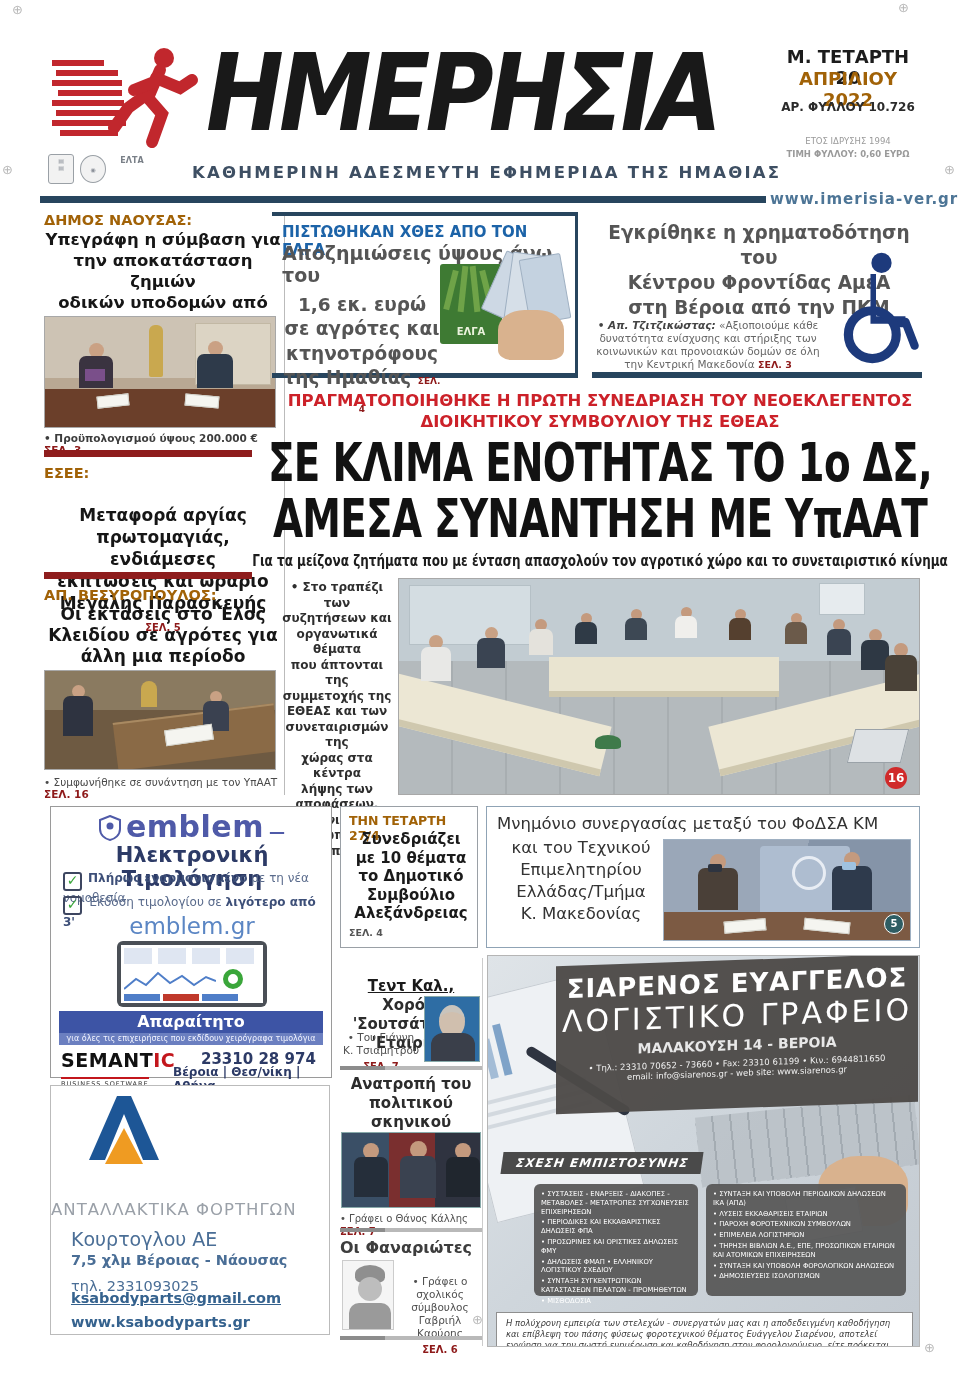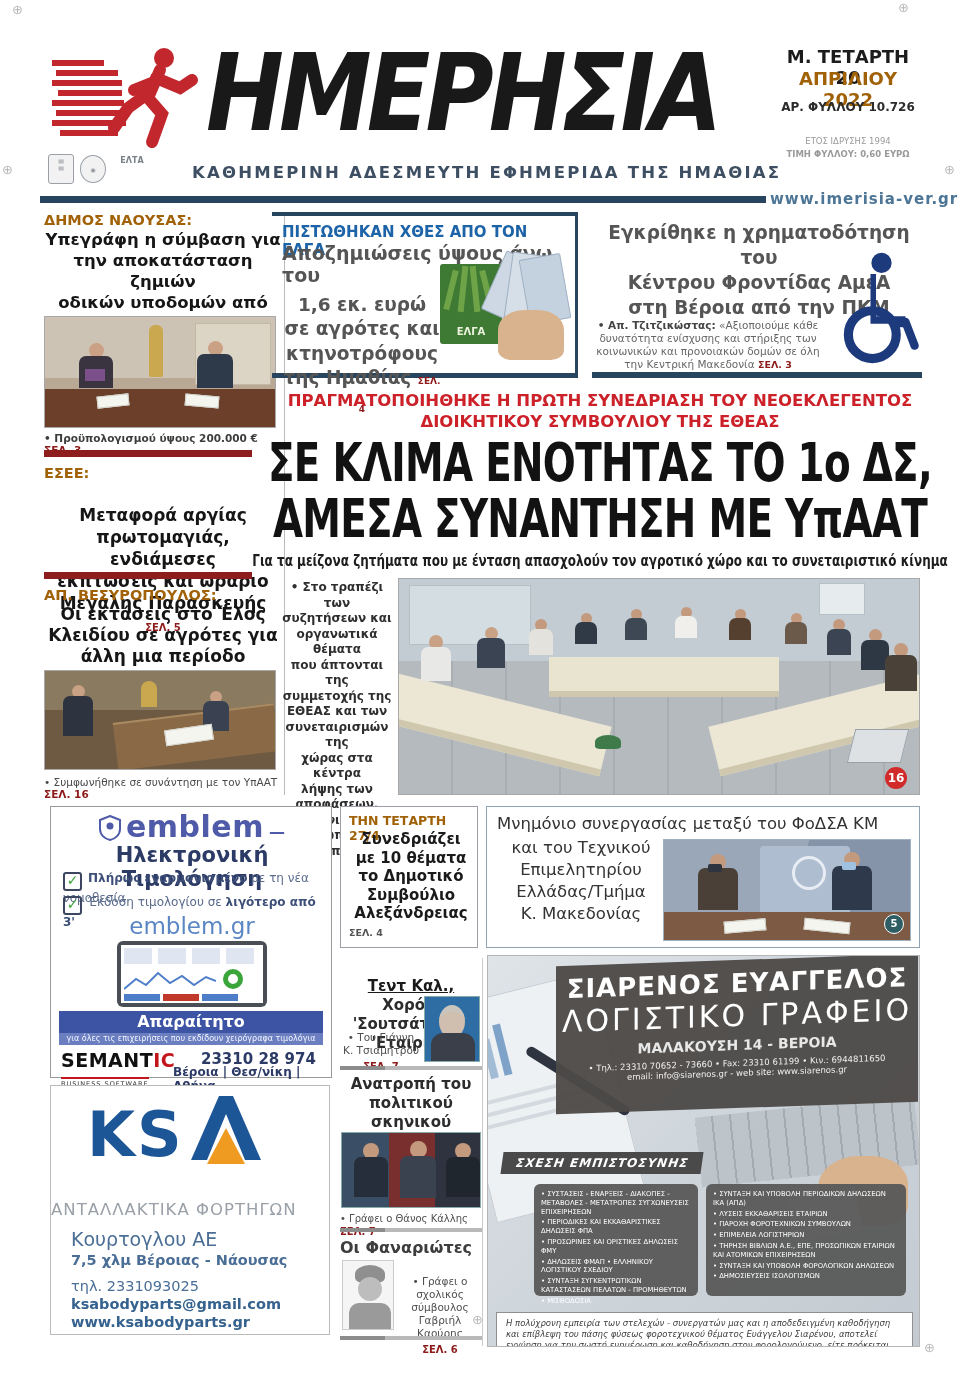--- a/index.html
+++ b/index.html
@@ -239,21 +239,21 @@
       <div class="scene" style="left:84px;top:0;width:40px;height:64px;background:#c4d2e0;border:1px solid #9fb0c2;transform:rotate(-10deg);border-radius:2px;"></div>
       <div class="scene" style="left:58px;top:54px;width:66px;height:50px;background:#d9b28e;border-radius:40% 40% 20% 20%;"></div>
     </div>
   </div>
 
   <div class="abs" style="left:592px;top:212px;width:330px;height:168px;">
     <div class="abs hl-gray pl" style="left:2px;top:8px;width:330px;font-size:18.5px;line-height:25px;">Εγκρίθηκε η χρηματοδότηση του
 Κέντρου Φροντίδας ΑμεΑ
 στη Βέροια από την ΠΚΜ</div>
     <div class="abs pl" style="left:2px;top:94px;width:228px;font-size:10.5px;line-height:13px;color:#666;">
-      <span style="font-weight:bold;color:#444;">• Απ. Τζιτζικώστας:</span><span> «Αξιοποιούμε κάθε
+      <span style="font-weight:bold;color:#444;font-style:italic;">• Απ. Τζιτζικώστας:</span><span> «Αξιοποιούμε κάθε
 δυνατότητα ενίσχυσης και στήριξης των
 κοινωνικών και προνοιακών δομών σε όλη
 την Κεντρική Μακεδονία </span><span class="pg" style="font-size:9.5px;">ΣΕΛ. 3</span>
     </div>
     <div class="abs" style="left:238px;top:38px;width:92px;height:116px;">
       <svg width="92" height="116" viewBox="0 0 100 126">
         <g fill="#1d3a7c" stroke="#1d3a7c">
           <circle cx="56" cy="14" r="11" stroke="none"></circle>
           <path d="M50 26 L50 72 L82 72 L82 84 L74 84 L74 80 L44 80 L44 26 Z" stroke="none"></path>
           <path d="M82 78 L92 104" stroke-width="9" fill="none" stroke-linecap="round"></path>
@@ -465,31 +465,30 @@
     <div class="abs" style="left:10px;top:242px;">
       <span class="sem"><span>SEMANT</span><span class="red">IC</span></span><br>
       <span class="sem-sub">BUSINESS SOFTWARE</span>
     </div>
     <div class="abs sem-phone" style="left:150px;top:243px;">23310 28 974</div>
     <div class="abs sem-cities" style="left:122px;top:258px;">Βέροια | Θεσ/νίκη | Αθήνα</div>
   </div>
 
   <div class="box" style="left:50px;top:1085px;width:280px;height:250px;border-color:#bbbbbb;">
     <div class="abs" style="left:36px;top:8px;">
-      <span class="ksa-ks">KS</span>
       <svg width="74" height="70" viewBox="0 0 74 70" style="vertical-align:-8px;">
         <path d="M30 2 L44 2 L72 66 L56 66 L37 20 L18 66 L2 66 Z" fill="#1d5696"></path>
         <path d="M37 34 L56 70 L18 70 Z" fill="#ef9b22"></path>
       </svg>
     </div>
     <div class="abs ksa-sub" style="left:0;top:114px;width:280px;">ΑΝΤΑΛΛΑΚΤΙΚΑ ΦΟΡΤΗΓΩΝ</div>
     <div class="abs ksa-co" style="left:20px;top:142px;">Κουρτογλου ΑΕ</div>
     <div class="abs ksa-ad" style="left:20px;top:166px;">7,5 χλμ Βέροιας - Νάουσας</div>
     <div class="abs ksa-tel" style="left:20px;top:192px;">τηλ. 2331093025</div>
-    <div class="abs ksa-link" style="left:20px;top:210px;">ksabodyparts@gmail.com</div>
+    <div class="abs ksa-link" style="left:20px;top:204px;text-decoration:underline;">ksabodyparts@gmail.com</div>
     <div class="abs ksa-link" style="left:20px;top:228px;">www.ksabodyparts.gr</div>
   </div>
 
   <div class="sia-wrap" style="left:487px;top:955px;width:433px;height:392px;">
     <div class="scene" style="left:-20px;top:30px;width:150px;height:220px;background:#eef1f4;border:1px solid #c4cad0;transform:rotate(-14deg);">
 
       <div class="scene" style="left:28px;top:40px;width:8px;height:40px;background:#a3bcd6;"></div>
       <div class="scene" style="left:42px;top:28px;width:8px;height:52px;background:#7fa3c8;"></div>
       <div class="scene" style="left:10px;top:100px;width:110px;height:4px;background:#d3d9df;"></div>
       <div class="scene" style="left:10px;top:112px;width:110px;height:4px;background:#d3d9df;"></div>

